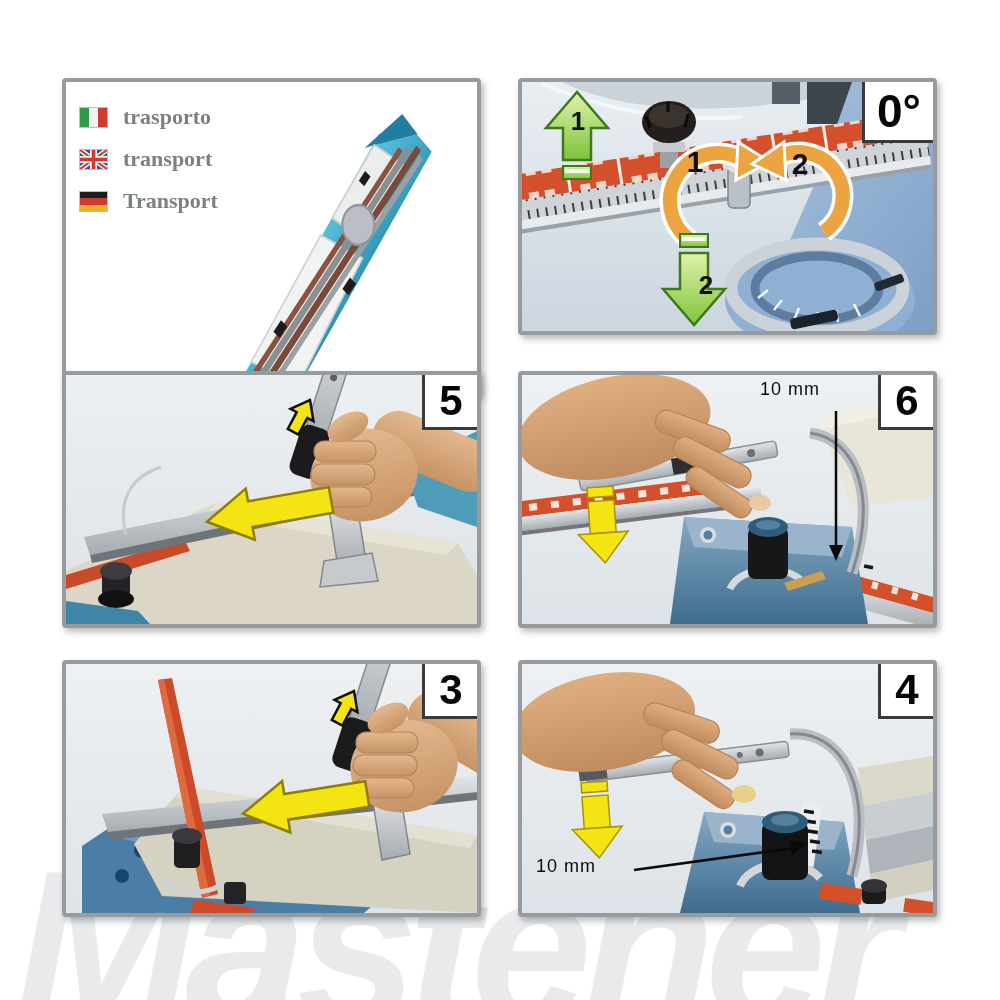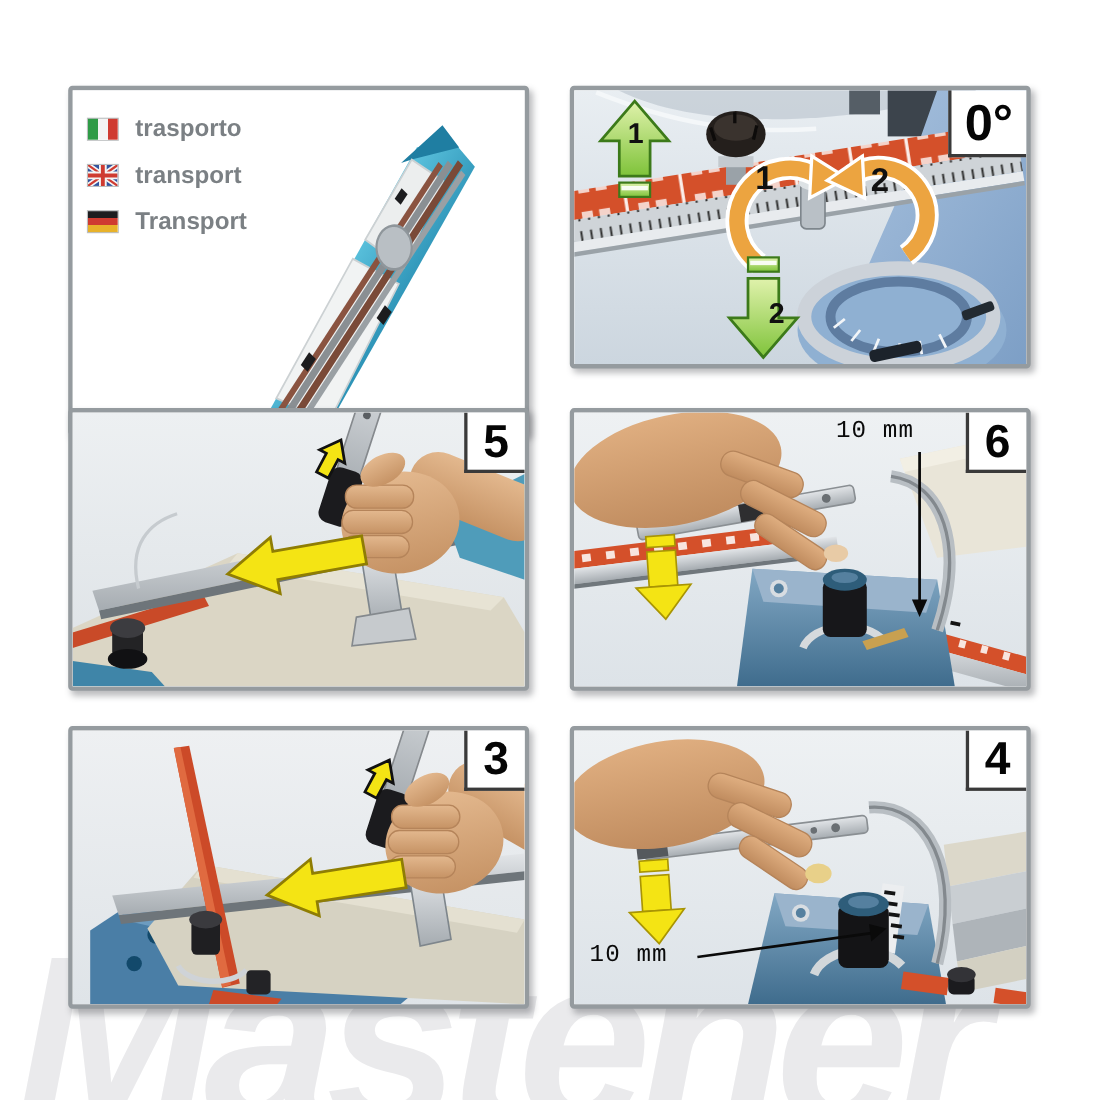--- a/index.html
+++ b/index.html
@@ -11,21 +11,21 @@
     position:absolute;left:14px;top:838px;z-index:0;
     font-size:218px;line-height:1;font-weight:bold;font-style:italic;
     letter-spacing:-10px;color:#eaeaec;white-space:nowrap;user-select:none;
   }
   .panel{
     position:absolute;z-index:2;background:#fff;
     border:4px solid #959b9f;border-radius:4px;
     box-shadow:3px 4px 6px rgba(60,64,68,.35);
     overflow:hidden;box-sizing:border-box;
   }
-  .p1{left:62px;top:78px;width:419px;height:318px;}
+  .p1{left:62px;top:78px;width:419px;height:318px;font-family:Liberation Serif, serif;}
   .p2{left:518px;top:78px;width:419px;height:257px;}
   .p3{left:62px;top:371px;width:419px;height:257px;}
   .p4{left:518px;top:371px;width:419px;height:257px;}
   .p5{left:62px;top:660px;width:419px;height:257px;}
   .p6{left:518px;top:660px;width:419px;height:257px;}
   .art{position:absolute;left:0;top:0;width:100%;height:100%;display:block;}
   .badge{
     position:absolute;top:0;right:0;z-index:5;background:#fff;
     border-left:3px solid #3a3a3a;border-bottom:3px solid #3a3a3a;
     width:52px;height:52px;display:flex;align-items:center;justify-content:center;
@@ -35,23 +35,22 @@
   .legend{position:absolute;left:14px;top:14px;z-index:4;}
   .legend-row{display:flex;align-items:center;height:42px;}
   .flag{width:27px;height:19px;margin-right:16px;flex:0 0 auto;
         box-shadow:0 0 0 1px rgba(120,125,128,.5);}
   .flag-it{background:linear-gradient(90deg,#2f9b46 33.3%,#f4f4f4 33.3% 66.6%,#cf3b31 66.6%);}
   .flag-fr{background:linear-gradient(90deg,#32549e 33.3%,#f4f4f4 33.3% 66.6%,#cf3b31 66.6%);}
   .flag-de{background:linear-gradient(180deg,#1d1d1f 33.3%,#cf3b31 33.3% 66.6%,#e8b22a 66.6%);}
   .flag-uk{position:relative;overflow:hidden;}
   .legend-label{font-size:22px;font-weight:bold;color:#7b8084;}
   .dim-label{
-    position:absolute;z-index:5;font-size:22px;color:#0a0a0a;font-weight:normal;
+    position:absolute;z-index:5;font-size:18px;color:#0a0a0a;font-weight:normal;
     letter-spacing:1px;
-    font-family:Liberation Mono, monospace;
   }
   .dim-6{left:238px;top:4px;}
   .dim-4{left:14px;top:192px;}
 </style>
 </head>
 <body>
 
 <div class="watermark">Mastener</div>
 
 <div class="panel p1">

